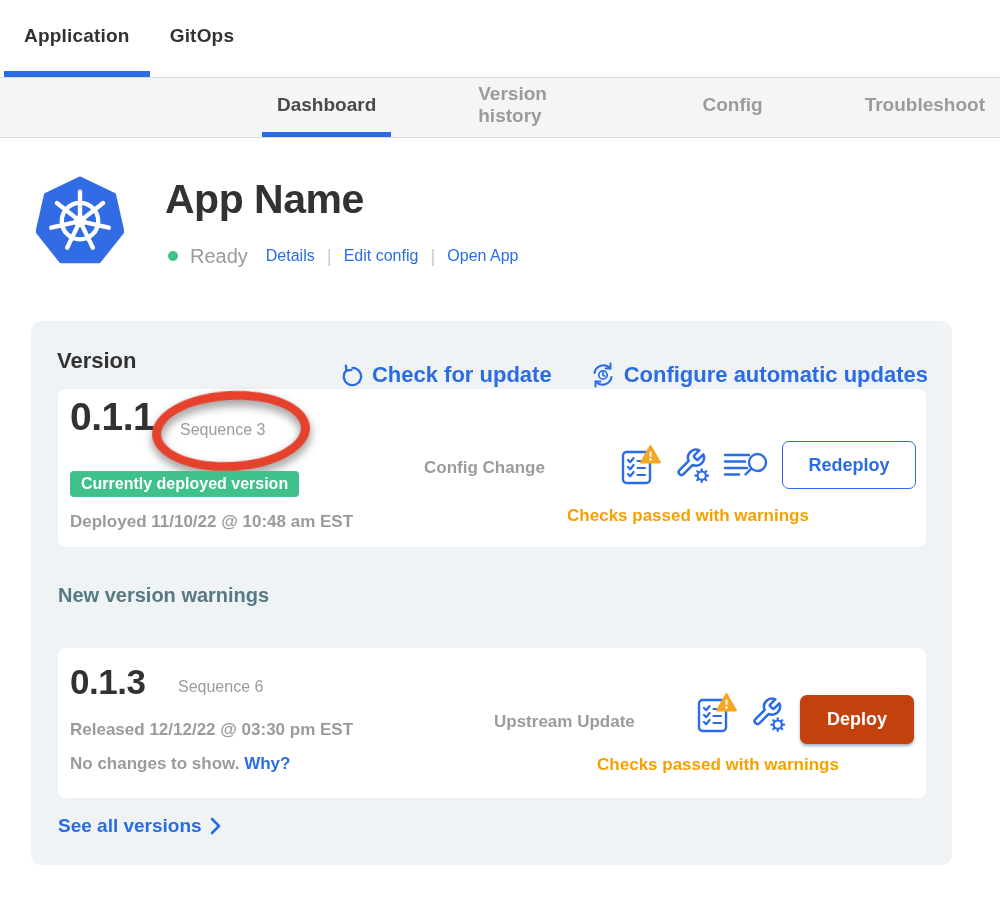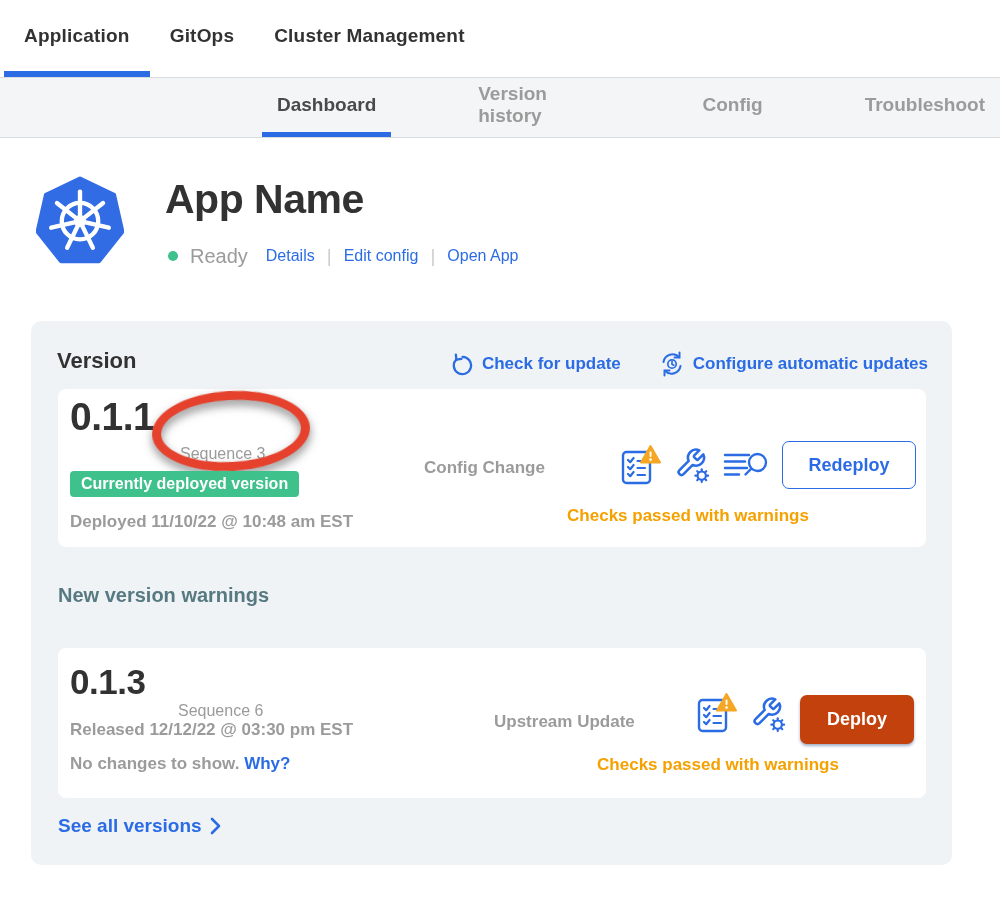--- a/index.html
+++ b/index.html
@@ -40,29 +40,29 @@
   .hdr-link{font-size:16px;font-weight:400;color:#2b6ce5;cursor:pointer;text-decoration:none;}
   .hdr-sep{color:#c9cdd0;font-size:19px;font-weight:300;}
   
   .version-panel{
     position:absolute;left:31px;top:321px;width:921px;height:544px;
     background:#eff3f5;border-radius:10px;
   }
   .panel-heading{position:absolute;left:26px;top:27px;font-size:22px;font-weight:800;color:#323232;}
   .panel-actions{position:absolute;right:24px;top:30px;display:flex;gap:38px;align-items:center;}
   .action-link{display:flex;align-items:center;gap:8px;cursor:pointer;}
-  .action-link span{font-size:17px;font-weight:700;color:#2b6ce5;}
+  .action-link span{font-size:22px;font-weight:700;color:#2b6ce5;margin-top:11px;}
   
   .vcard{position:absolute;left:27px;width:868px;background:#fff;border-radius:8px;}
   .vcard.current{top:68px;height:158px;}
   .vcard.next{top:327px;height:150px;}
   .vnum{position:absolute;font-weight:800;color:#323232;letter-spacing:-.5px;}
   .vcard.current .vnum{left:12px;top:6px;font-size:39px;}
   .vcard.next .vnum{left:12px;top:14px;font-size:35px;}
-  .vseq{position:absolute;font-size:16px;color:#9b9b9b;font-weight:500;margin-top:24px;}
+  .vseq{position:absolute;font-size:16px;color:#9b9b9b;font-weight:500;}
   .vcard.current .vseq{left:122px;top:32px;}
   .vcard.next .vseq{left:120px;top:30px;}
   .deployed-badge{
     position:absolute;left:12px;top:82px;background:#3fc18c;color:#fff;
     font-size:16px;font-weight:700;padding:4px 11px;border-radius:4px;
   }
   .meta-line{position:absolute;font-size:17px;font-weight:600;color:#9b9b9b;}
   .vcard.current .meta-line{left:12px;top:123px;}
   .vcard.next .released{left:12px;top:72px;}
   .vcard.next .changes{left:12px;top:106px;}
@@ -100,21 +100,20 @@
     pointer-events:none;box-sizing:border-box;
   }
   svg{display:block;}
 </style>
 </head>
 <body>
 
 <nav class="topnav">
   <div class="tab active">Application</div>
   <div class="tab">GitOps</div>
-  <div class="tab">Cluster Management</div>
 </nav>
 
 <nav class="subnav">
   <div class="tab active">Dashboard</div>
   <div class="tab">Version history</div>
   <div class="tab">Config</div>
   <div class="tab">Troubleshoot</div>
 </nav>
 
 <div class="app-logo">

